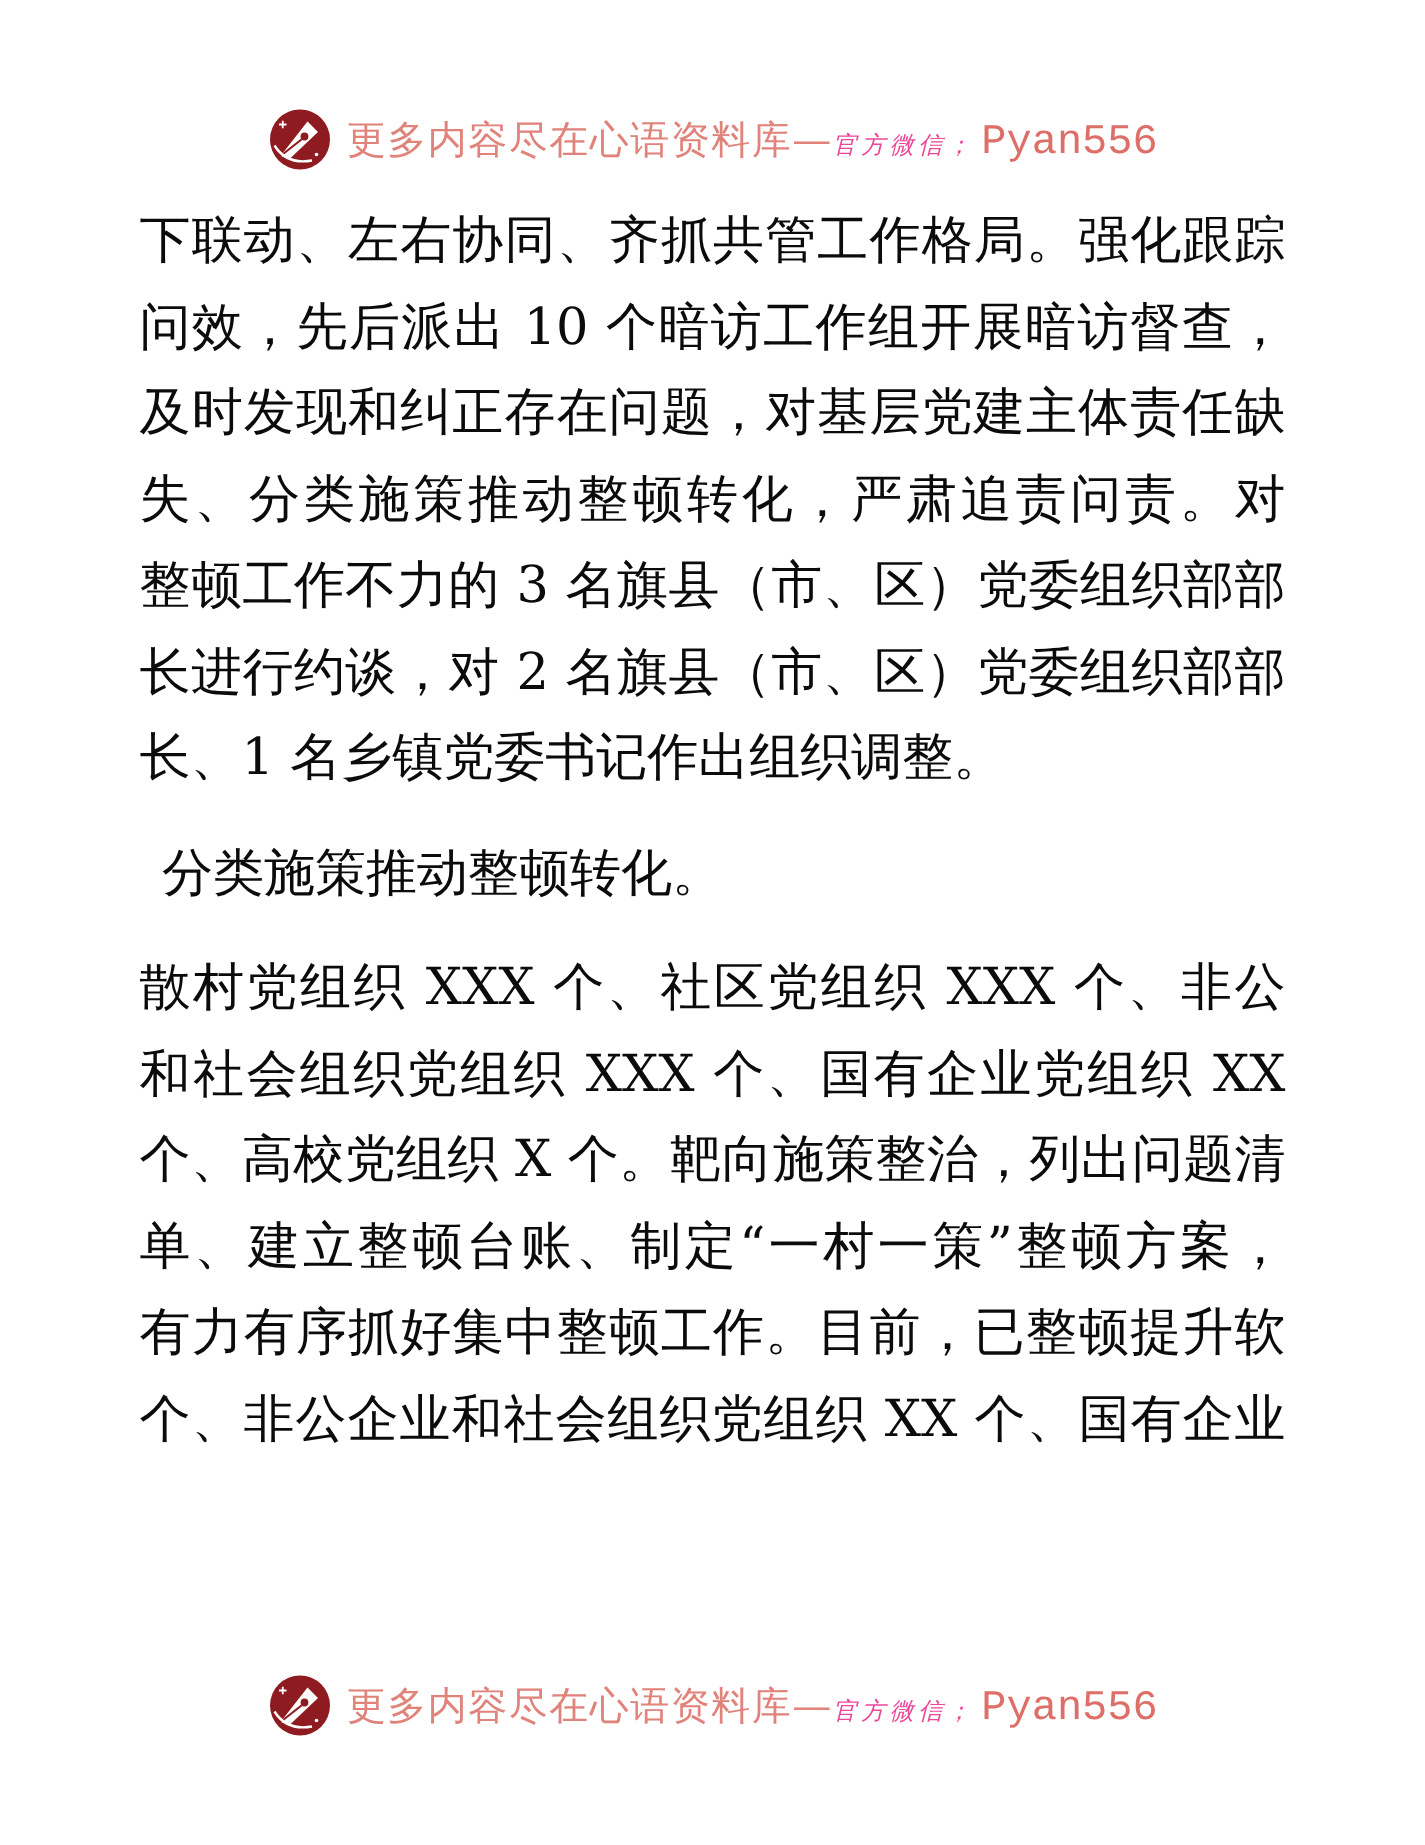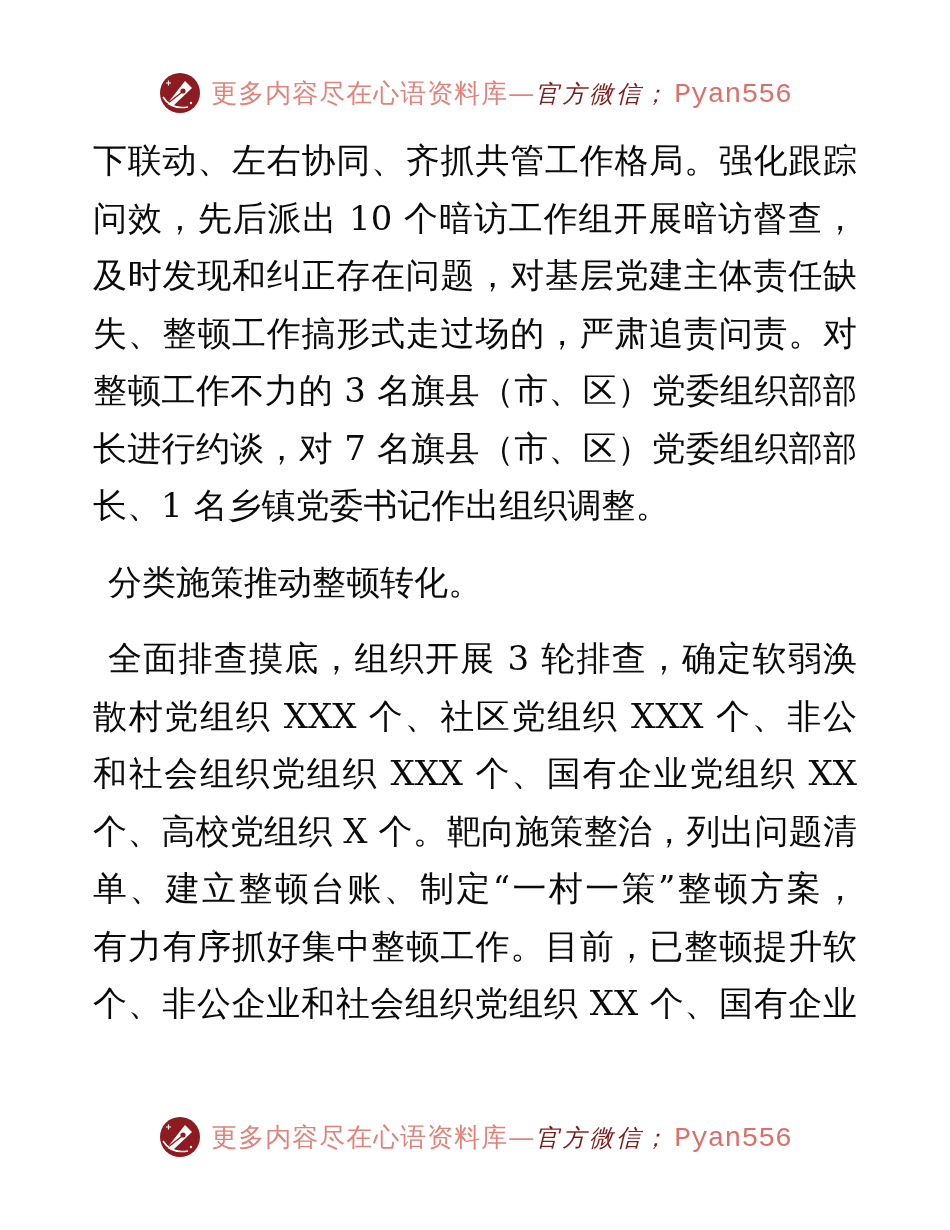--- a/index.html
+++ b/index.html
@@ -21,22 +21,22 @@
   .watermark.bottom{top:1112px;}
   .wm-logo{width:44px;height:46px;flex:0 0 auto;}
   .wm-text{white-space:nowrap;display:flex;align-items:baseline;}
   .wm-brand{
     color:#e0837b;
     font-size:26px;
     letter-spacing:1px;
     font-family:"DejaVu Serif","Liberation Serif",serif;
   }
   .wm-channel{
-    color:#7f1d1d;
-    font-size:24px;
+    color:#ec4899;
+    font-size:16px;
     font-style:italic;
     letter-spacing:3px;
     font-family:"DejaVu Serif","Liberation Serif",serif;
   }
   .wm-account{
     color:#dd6f68;
     font-size:28px;
     font-family:Liberation Mono, monospace;
     margin-left:4px;
   }
@@ -80,30 +80,29 @@
       <span class="wm-channel">官方微信；</span>
       <span class="wm-account">Pyan556</span>
     </span>
   </div>
 
   <div class="doc-body" style="color: rgb(11, 11, 11);">
       <div class="para">
         <div class="line fill">下联动、左右协同、齐抓共管工作格局。强化跟踪</div>
         <div class="line fill">问效，先后派出 10 个暗访工作组开展暗访督查，</div>
         <div class="line fill">及时发现和纠正存在问题，对基层党建主体责任缺</div>
-        <div class="line fill">失、整顿工作搞形式走过场的，严肃追责问责。对</div>
+        <div class="line fill">失、分类施策推动整顿转化，严肃追责问责。对</div>
         <div class="line fill">整顿工作不力的 3 名旗县（市、区）党委组织部部</div>
-        <div class="line fill">长进行约谈，对 7 名旗县（市、区）党委组织部部</div>
+        <div class="line fill">长进行约谈，对 2 名旗县（市、区）党委组织部部</div>
         <div class="line">长、1 名乡镇党委书记作出组织调整。</div>
       </div>
       <div class="para">
         <div class="line indent">分类施策推动整顿转化。</div>
       </div>
       <div class="para">
-        <div class="line fill indent">全面排查摸底，组织开展 3 轮排查，确定软弱涣</div>
         <div class="line fill">散村党组织 XXX 个、社区党组织 XXX 个、非公企业</div>
         <div class="line fill">和社会组织党组织 XXX 个、国有企业党组织 XX</div>
         <div class="line fill">个、高校党组织 X 个。靶向施策整治，列出问题清</div>
         <div class="line fill">单、建立整顿台账、制定“一村一策”整顿方案，</div>
         <div class="line fill">有力有序抓好集中整顿工作。目前，已整顿提升软</div>
         <div class="line fill">个、非公企业和社会组织党组织 XX 个、国有企业</div>
       </div>
     </div>
 
   <div class="watermark bottom">

